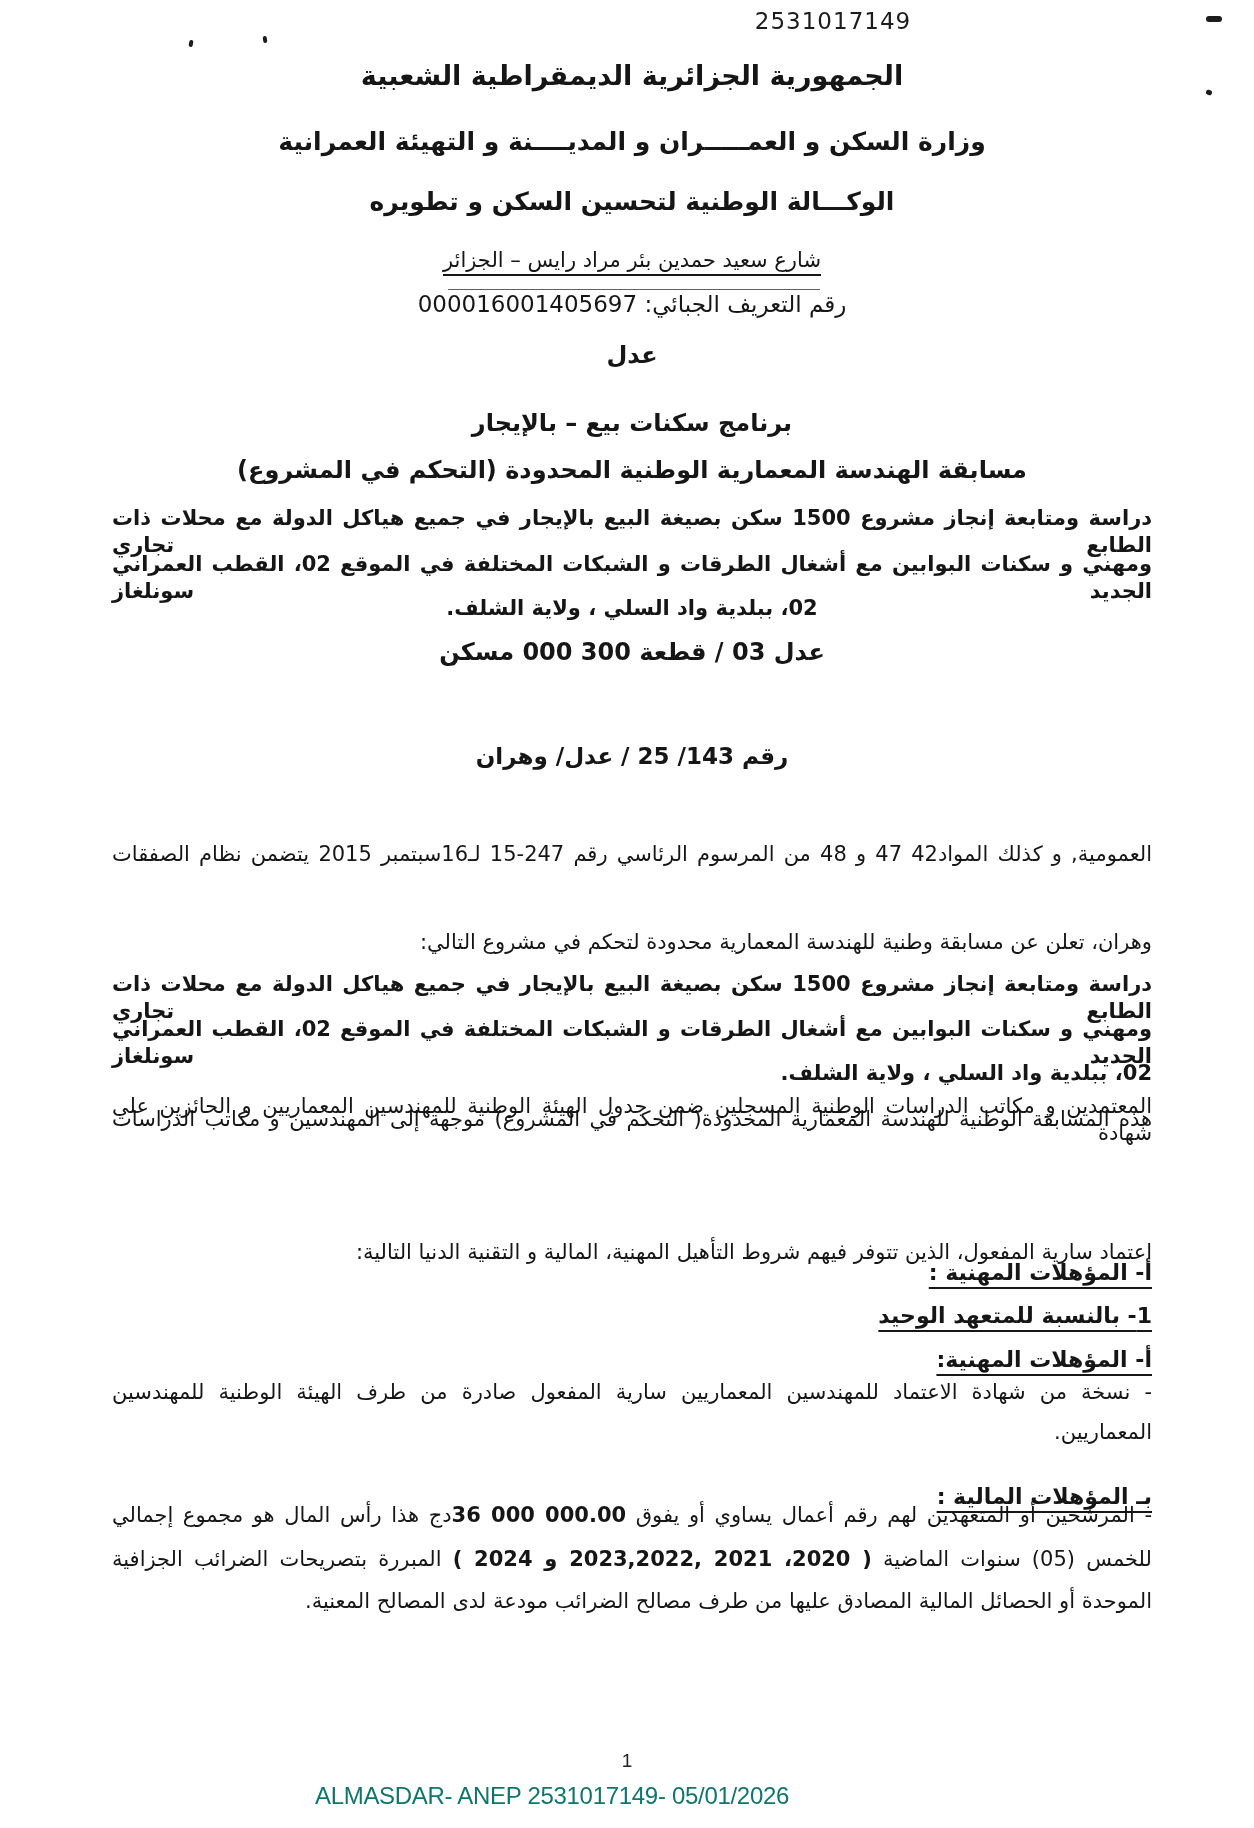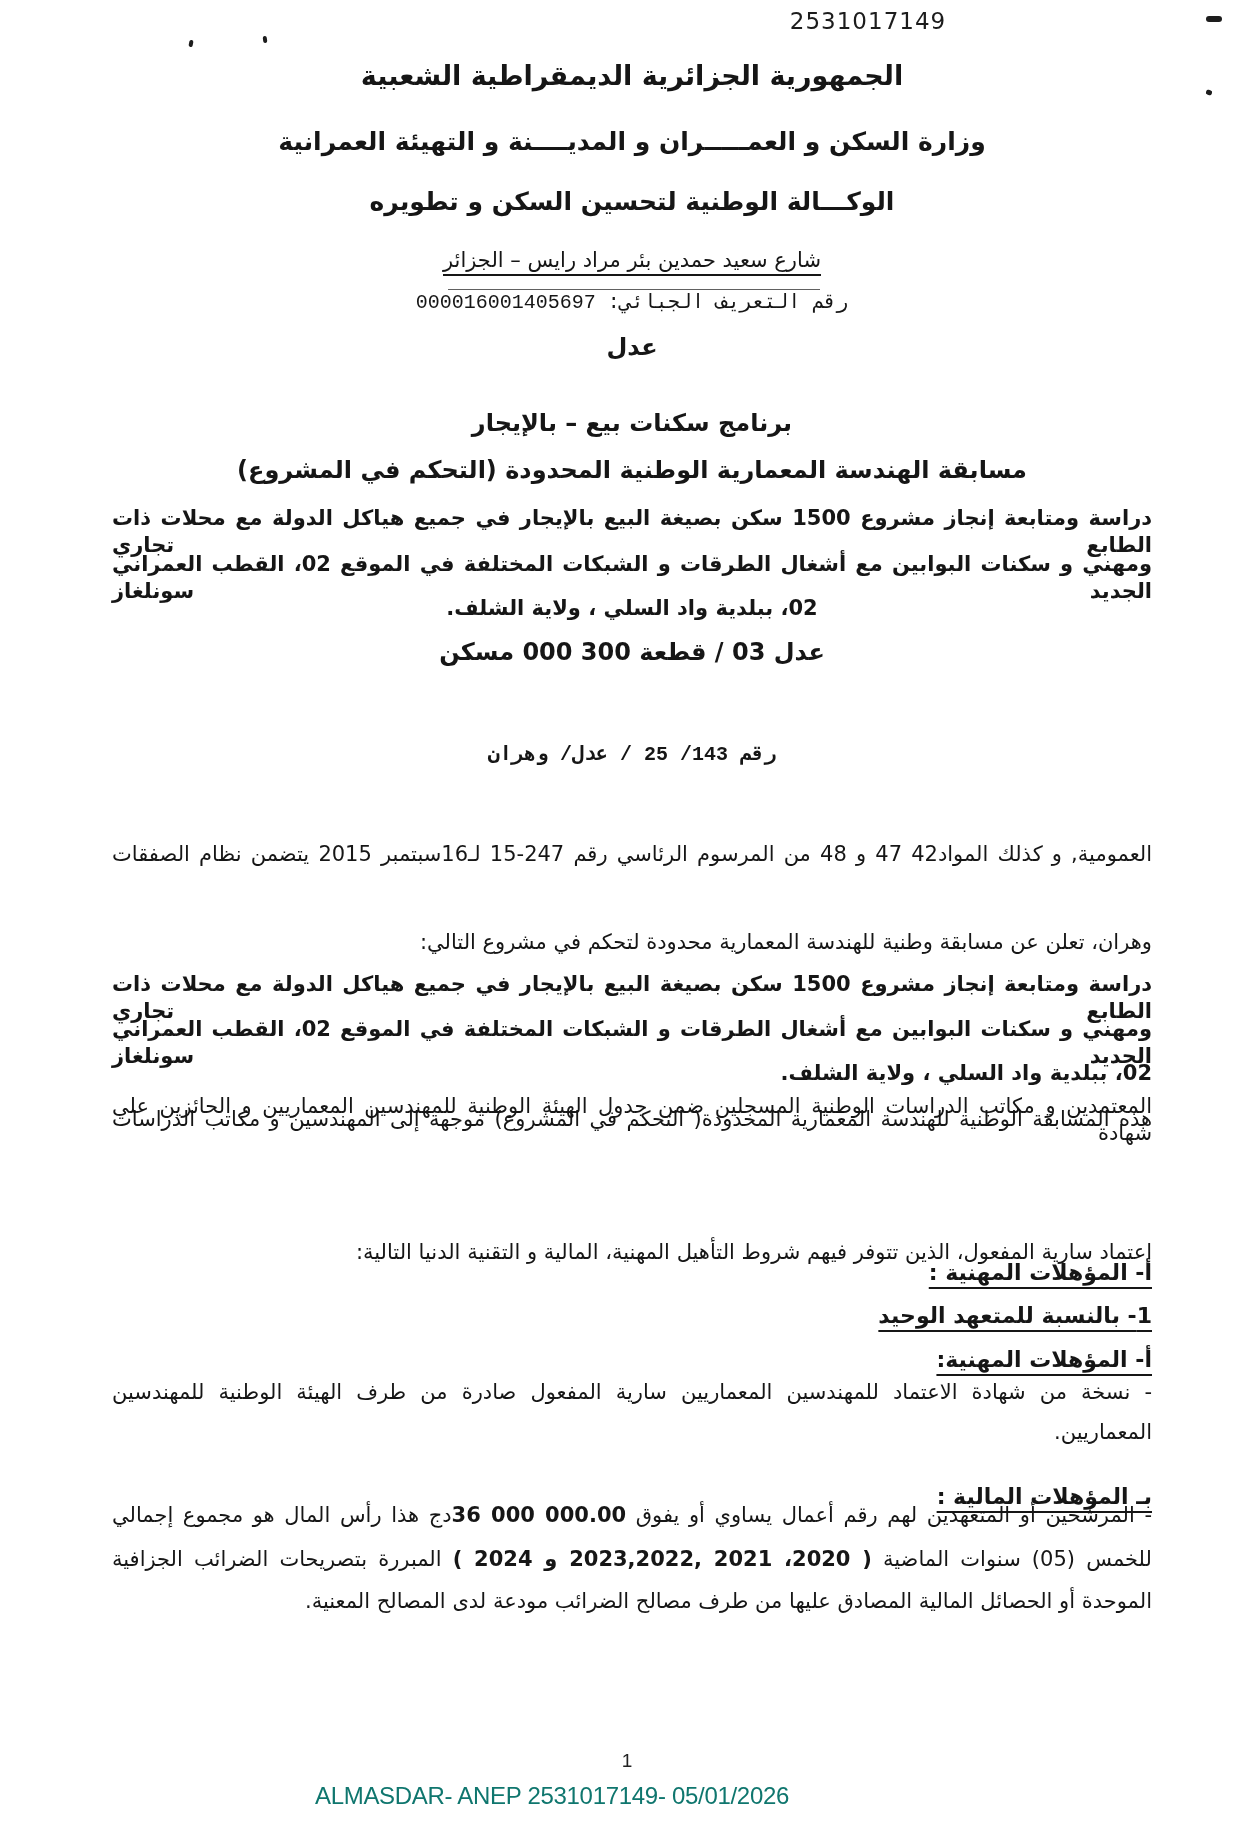--- a/index.html
+++ b/index.html
@@ -7,27 +7,27 @@
         font-family:"DejaVu Sans",sans-serif;color:#161616;direction:rtl;overflow:hidden;}
   .ln{position:absolute;left:112px;right:102px;line-height:1.3;white-space:normal;}
   .c{text-align:center;}
   .r{text-align:right;}
   .j{text-align:justify;text-align-last:justify;}
   .b{font-weight:700;}
   .u{text-decoration:underline;text-underline-offset:7px;text-decoration-thickness:2px;}
   .t1{font-size:27px;}
   .t2{font-size:25px;}
   .t3{font-size:21px;}
-  .t4{font-size:20px;font-family:Liberation Mono, monospace;}
+  .t4{font-size:23px;}
   .t5{font-size:24px;}
   .body{font-size:21px;}
   .head{font-size:22px;margin-top:26px;}
   .ltr{direction:ltr;font-family:"Liberation Sans",sans-serif;}
   .scan-num{position:absolute;top:8px;left:748px;width:170px;font-size:23px;letter-spacing:1px;
-            direction:ltr;text-align:center;font-family:"DejaVu Sans",sans-serif;color:#1c1c1c;margin-left:35px;}
+            direction:ltr;text-align:center;font-family:"DejaVu Sans",sans-serif;color:#1c1c1c;}
   .pageno{position:absolute;top:1750px;left:0;right:0;text-align:center;font-size:19px;direction:ltr;
           font-family:"Liberation Sans",sans-serif;color:#222;}
   .anep{position:absolute;top:1782px;left:0;right:150px;text-align:center;font-size:24px;
         letter-spacing:-0.3px;color:#0f766e;}
   .art{position:absolute;background:#1d1d1d;}
   .a1{top:40px;left:189px;width:4px;height:7px;border-radius:2px;transform:rotate(12deg);}
   .a2{top:36px;left:263px;width:4px;height:7px;border-radius:2px;transform:rotate(-8deg);}
   .a3{top:16px;left:1206px;width:16px;height:6px;border-radius:3px;}
   .a4{top:90px;left:1206px;width:6px;height:5px;border-radius:2px;transform:rotate(20deg);}
   .addr-line2{top:289px;left:448px;width:372px;height:1px;background:#3a3a3a;opacity:.8;}
@@ -43,21 +43,21 @@
   <div class="art a4"></div>
   <div class="art addr-line2"></div>
 
   <div class="scan-num">2531017149</div>
 
   <div class="ln c b t1" style="top:58px">الجمهورية الجزائرية الديمقراطية الشعبية</div>
   <div class="ln c b t2" style="top:126px">وزارة السكن و العمـــــران و المديــــنة و التهيئة العمرانية</div>
   <div class="ln c b t2" style="top:186px">الوكـــالة الوطنية لتحسين السكن و تطويره</div>
   <div class="ln c u t3" style="top:247px">شارع سعيد حمدين بئر مراد رايس – الجزائر</div>
   <div class="ln c t4" style="top:290px">رقم التعريف الجبائي: 000016001405697</div>
-  <div class="ln c b t5" style="top:332px">عدل</div>
+  <div class="ln c b t5" style="top:340px">عدل</div>
   <div class="ln c b t5" style="top:408px">برنامج سكنات بيع – بالإيجار</div>
   <div class="ln c b t5" style="top:455px">مسابقة الهندسة المعمارية الوطنية المحدودة (التحكم في المشروع)</div>
 
   <div class="ln j b body" style="top:505px">دراسة ومتابعة إنجاز مشروع 1500 سكن بصيغة البيع بالإيجار في جميع هياكل الدولة مع محلات ذات الطابع تجاري</div>
   <div class="ln j b body" style="top:551px">ومهني و سكنات البوابين مع أشغال الطرقات و الشبكات المختلفة في الموقع 02، القطب العمراني الجديد سونلغاز</div>
   <div class="ln c b body" style="top:595px">02، ببلدية واد السلي ، ولاية الشلف.</div>
   <div class="ln c b t5" style="top:637px">عدل 03 / قطعة 300 000 مسكن</div>
   <div class="ln c b t4" style="top:742px">رقم 143/ 25 / عدل/ وهران</div>
 
   <div class="ln j body" style="top:841px">العمومية, و كذلك المواد42 47 و 48 من المرسوم الرئاسي رقم 247-15 لـ16سبتمبر 2015 يتضمن نظام الصفقات</div>

